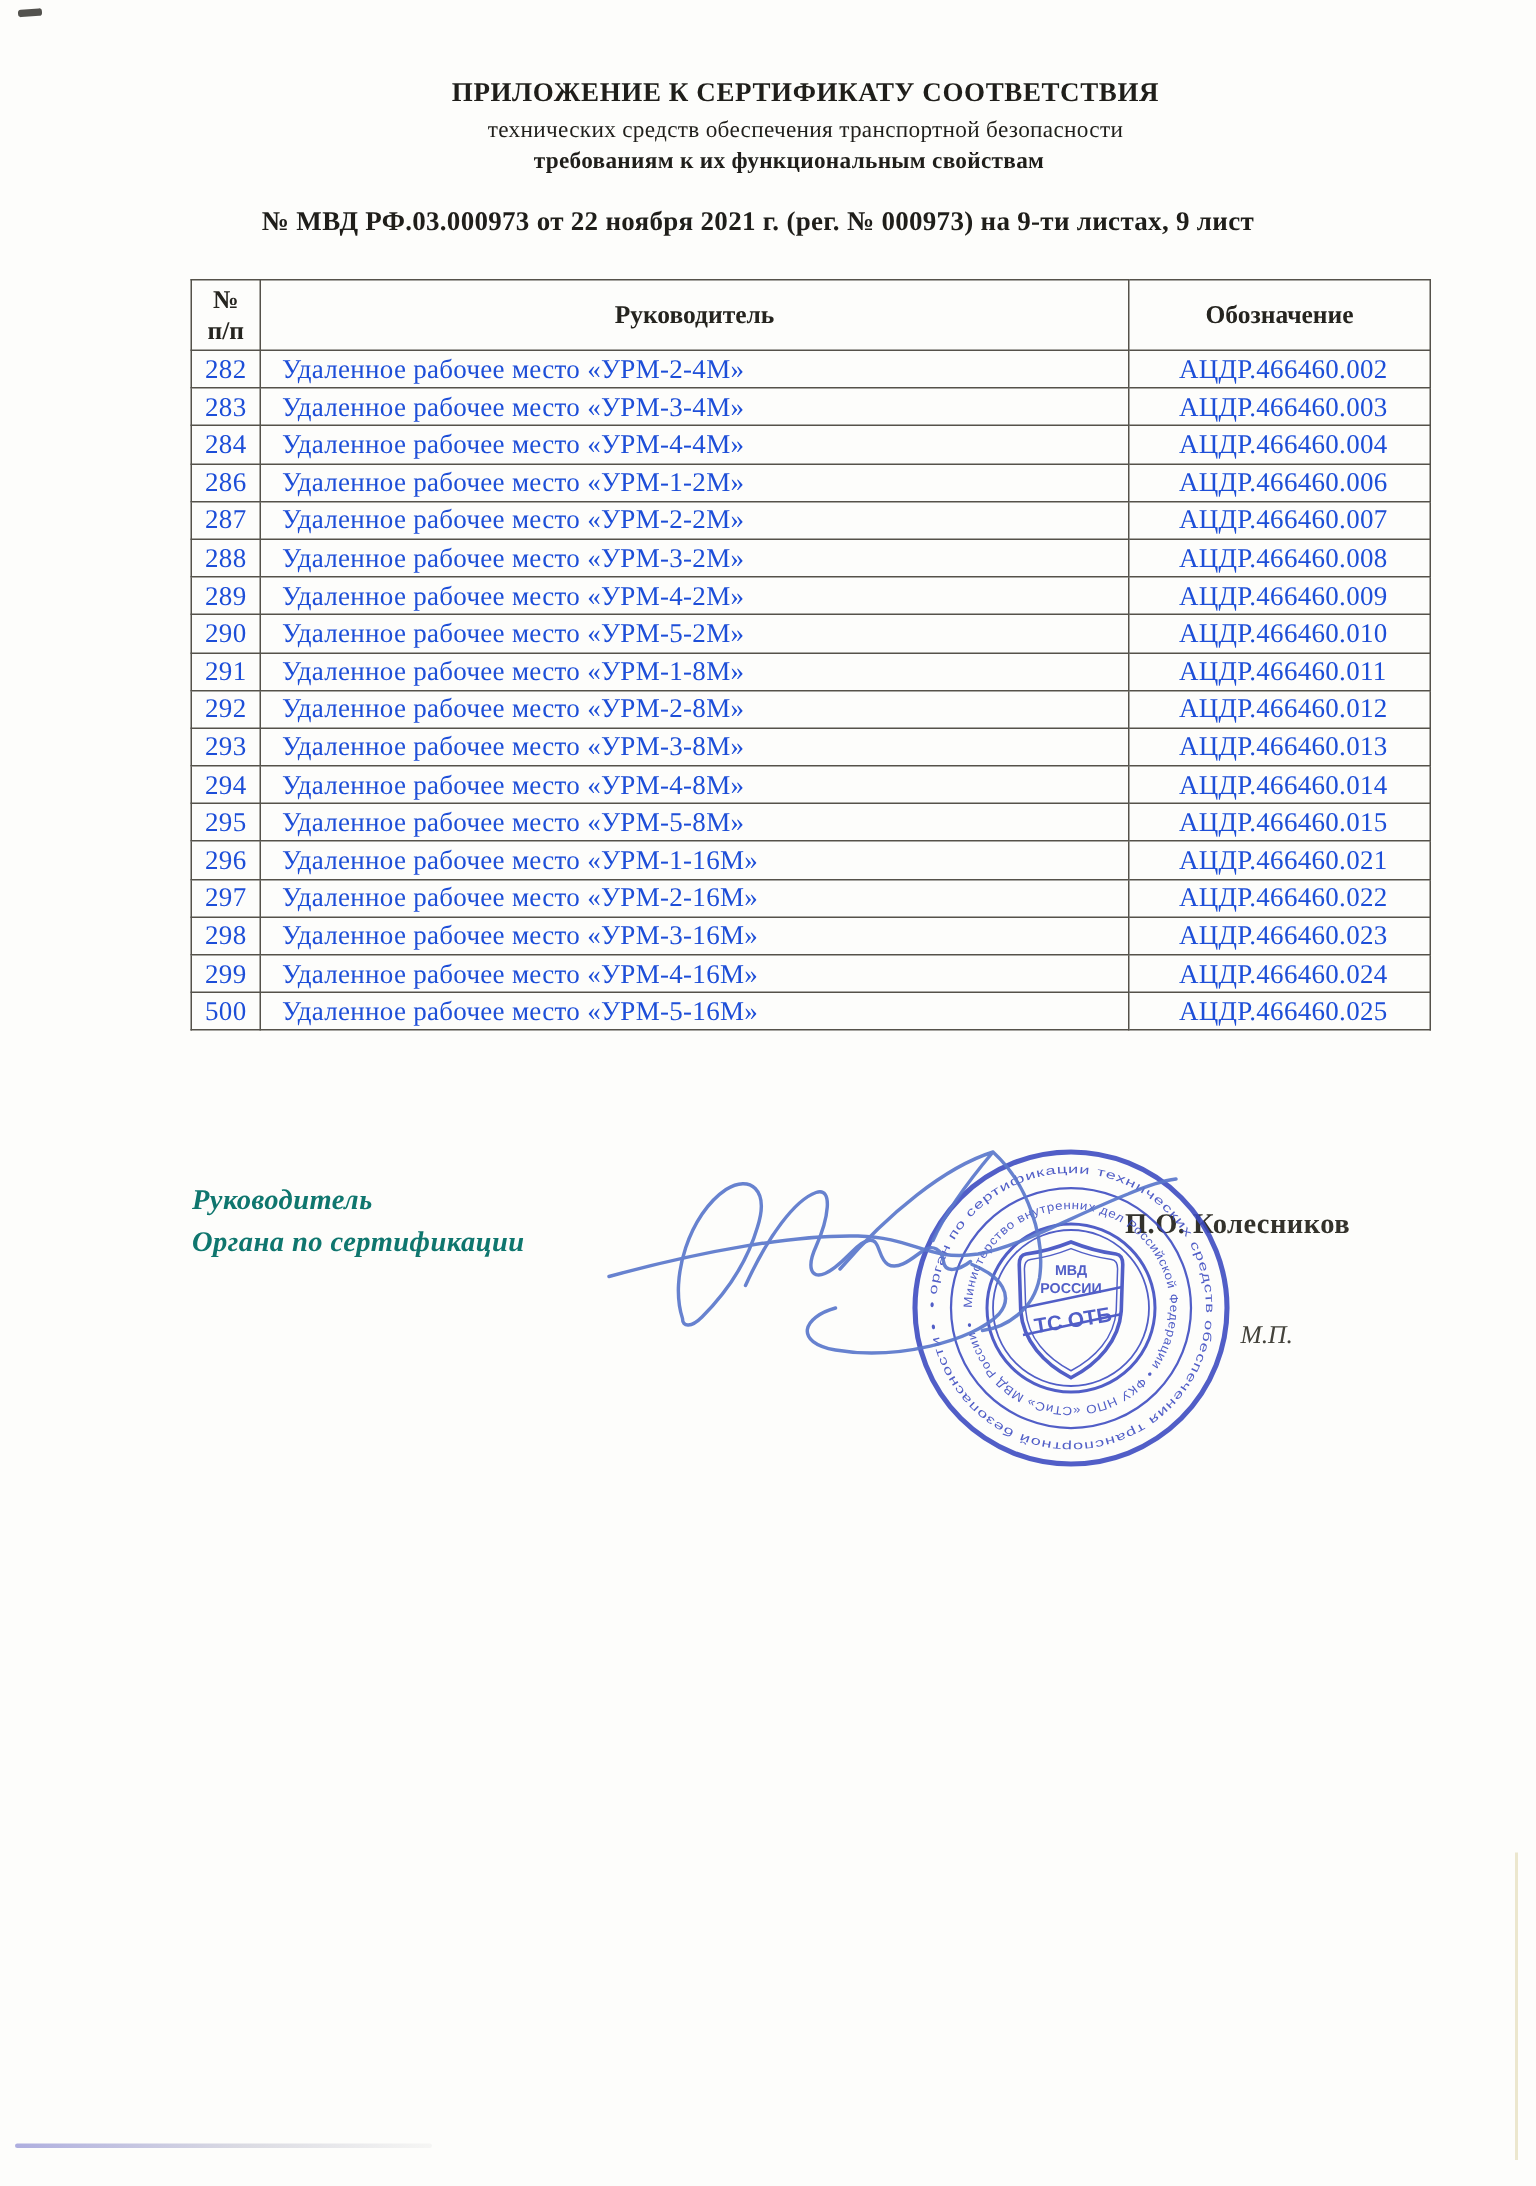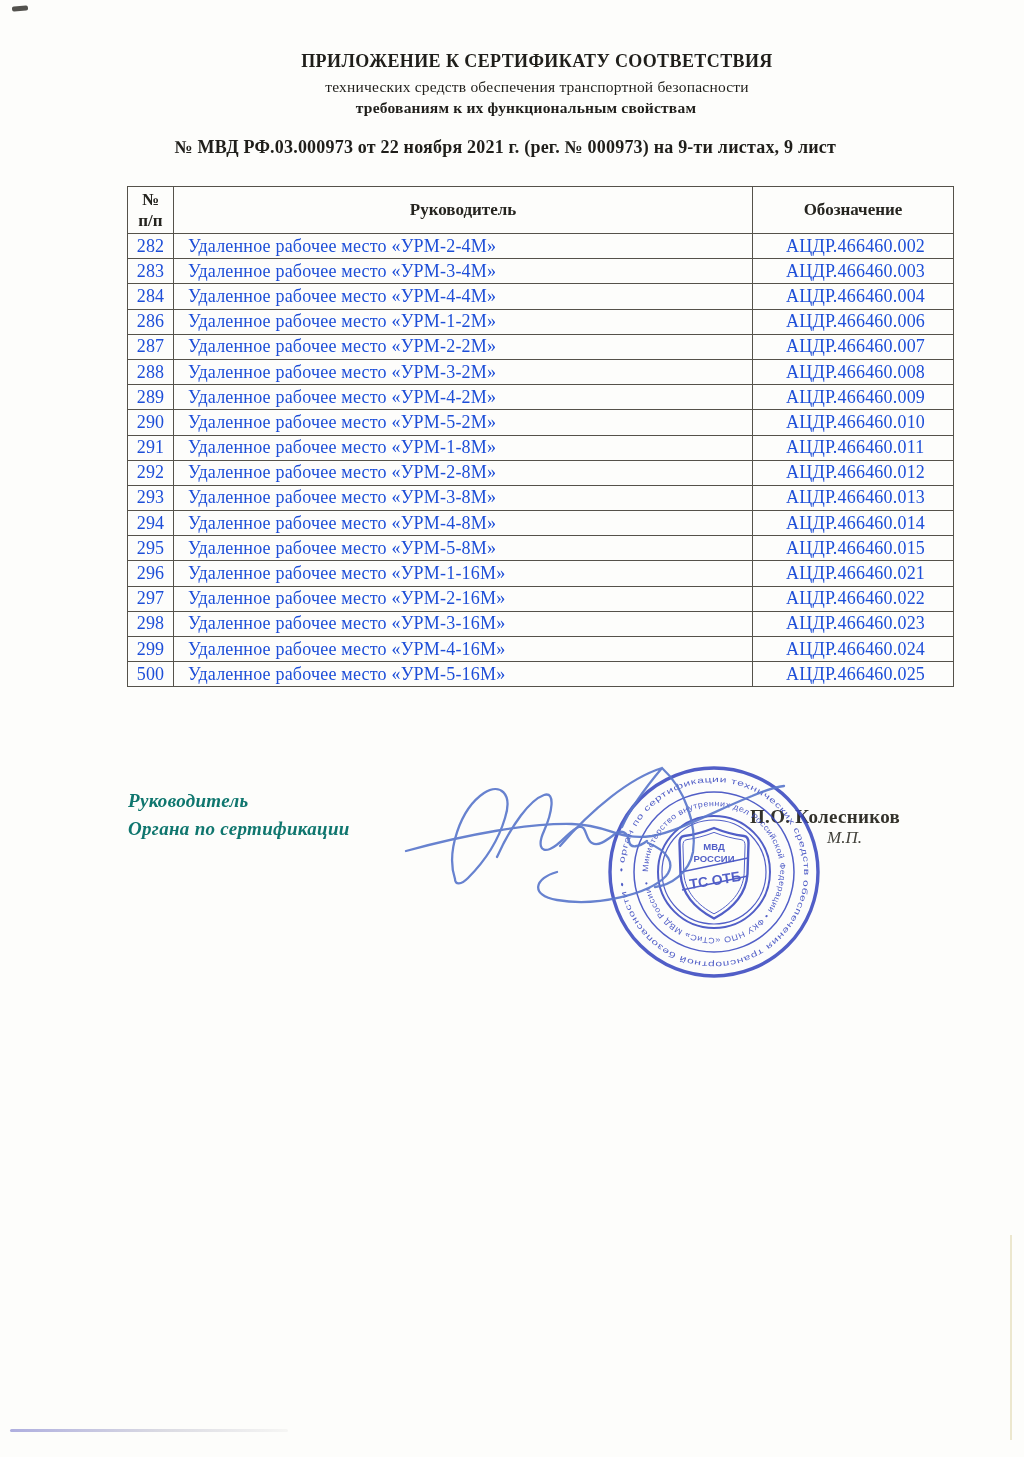--- a/index.html
+++ b/index.html
@@ -53,21 +53,21 @@
     position:absolute; left:128px; top:787px;
     font-size:19px; font-weight:700; font-style:italic;
     line-height:28px; color:#0f766e; letter-spacing:0.3px;
   }
   .signer-name {
     position:absolute; left:750px; top:806px;
     font-size:19px; font-weight:700; 
     color:#33322b; letter-spacing:0.3px;
   }
   .seal-note {
-    position:absolute; left:827px; top:828px;
+    position:absolute; left:827px; top:880px;
     font-size:17px; font-style:italic; color:#44433c;
   }
 
   .stamp-svg { position:absolute; left:604px; top:762px; width:220px; height:220px; opacity:0.88; }
   .sig-svg   { position:absolute; left:395px; top:752px; width:400px; height:165px; opacity:0.92; }
 
   .artifact-speck {
     position:absolute; left:12px; top:6px; width:16px; height:5px;
     background:#35342f; border-radius:2px; opacity:0.85;
     transform:rotate(-4deg);

